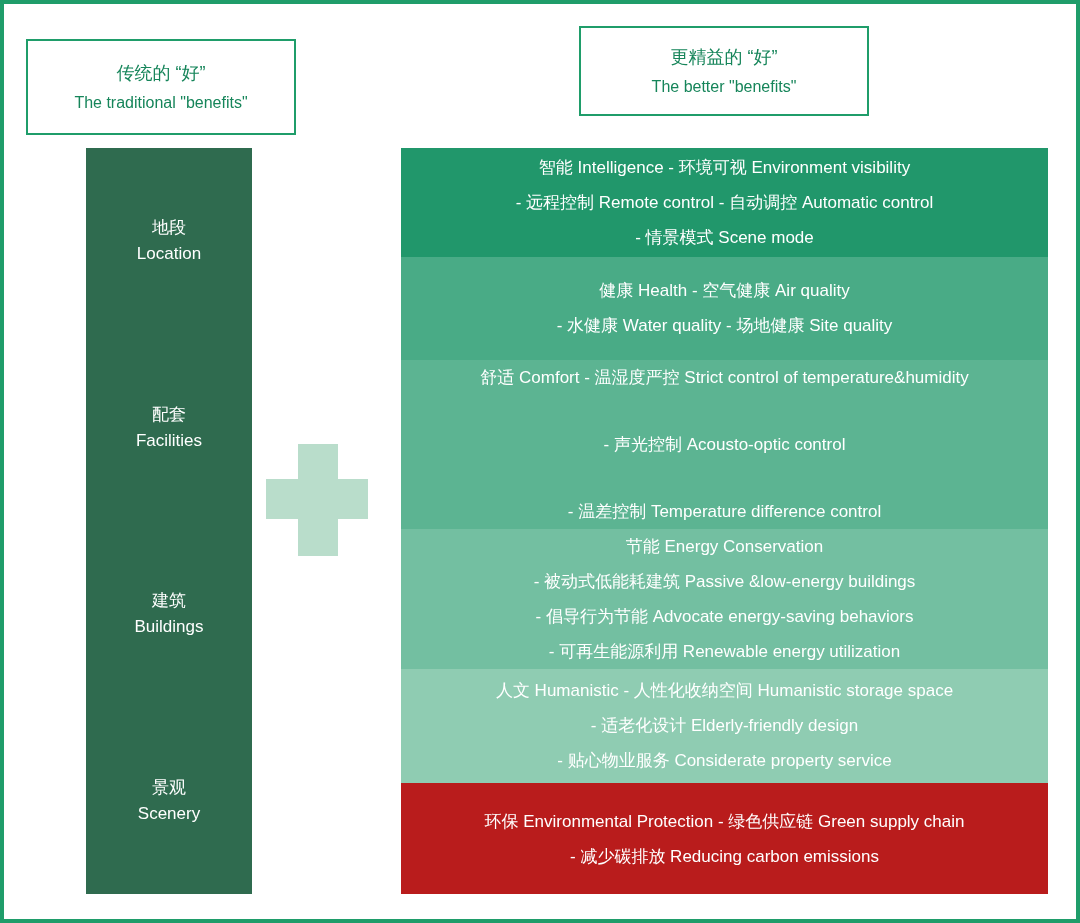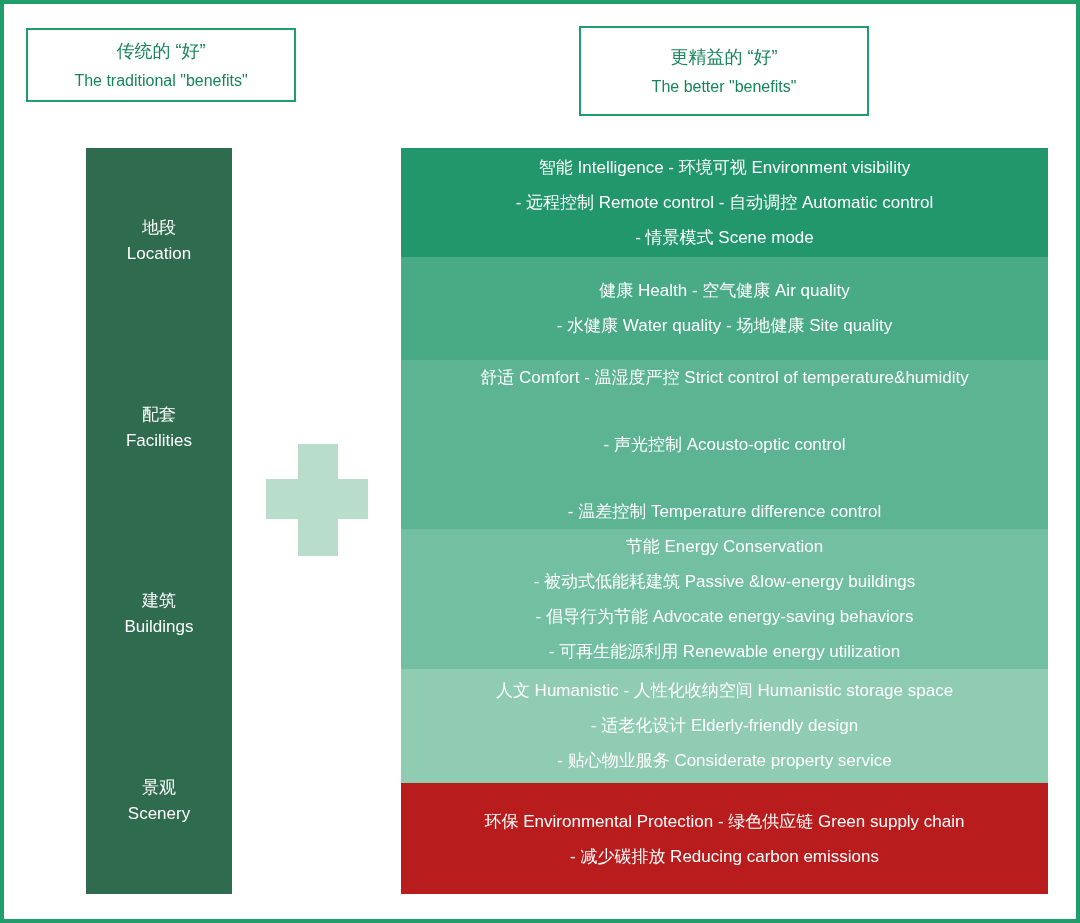--- a/index.html
+++ b/index.html
@@ -28,23 +28,23 @@
     border: 2px solid #1f9d6a;
     background: #ffffff;
     display: flex;
     flex-direction: column;
     align-items: center;
     justify-content: center;
     color: #16855a;
   }
   #header-left {
     left: 22px;
-    top: 24px;
+    top: 35px;
     width: 270px;
-    height: 74px;
+    height: 96px;
   }
   #header-right {
     left: 575px;
     top: 22px;
     width: 290px;
     height: 90px;
   }
   .header-cn {
     font-size: 18px;
     line-height: 26px;
@@ -55,21 +55,21 @@
     font-size: 16px;
     line-height: 22px;
     color: #16855a;
   }
 
   
   #left-column {
     position: absolute;
     left: 82px;
     top: 144px;
-    width: 146px;
+    width: 166px;
     height: 746px;
     background: #2f6b4f;
     display: flex;
     flex-direction: column;
   }
   .left-item {
     flex: 1 1 0;
     display: flex;
     flex-direction: column;
     align-items: center;

